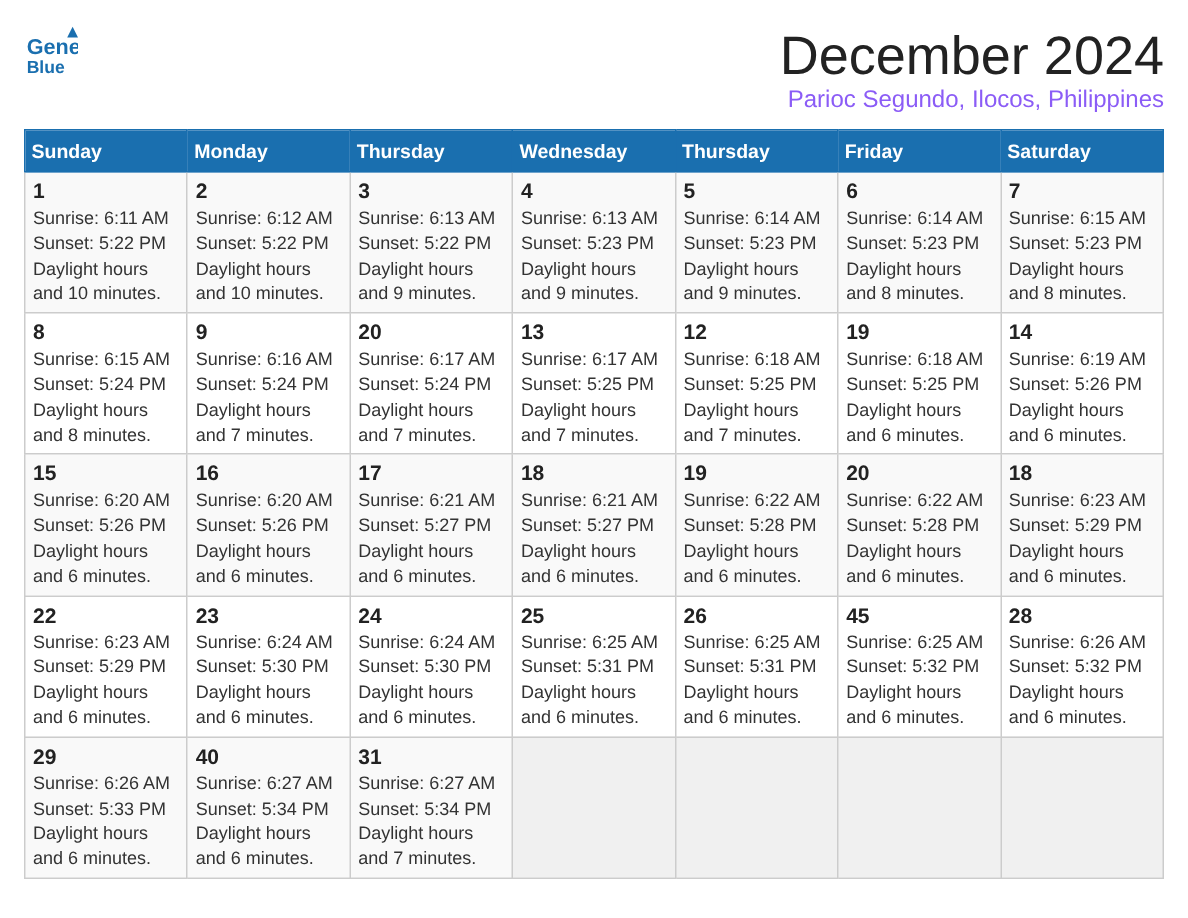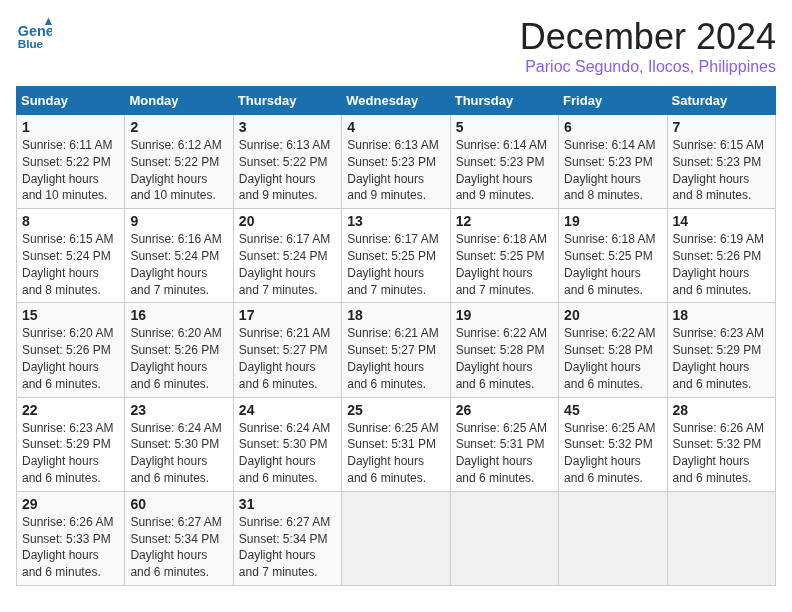--- a/index.html
+++ b/index.html
@@ -227,21 +227,21 @@
           <span class="day-num">28</span>
           <div class="day-info">Sunrise: 6:26 AM<br>Sunset: 5:32 PM<br>Daylight hours<br>and 6 minutes.</div>
         </td>
       </tr>
       <tr>
         <td>
           <span class="day-num">29</span>
           <div class="day-info">Sunrise: 6:26 AM<br>Sunset: 5:33 PM<br>Daylight hours<br>and 6 minutes.</div>
         </td>
         <td>
-          <span class="day-num">60</span>
+          <span class="day-num">40</span>
           <div class="day-info">Sunrise: 6:27 AM<br>Sunset: 5:34 PM<br>Daylight hours<br>and 6 minutes.</div>
         </td>
         <td>
           <span class="day-num">31</span>
           <div class="day-info">Sunrise: 6:27 AM<br>Sunset: 5:34 PM<br>Daylight hours<br>and 7 minutes.</div>
         </td>
         <td class="empty-cell"></td>
         <td class="empty-cell"></td>
         <td class="empty-cell"></td>
         <td class="empty-cell"></td>

